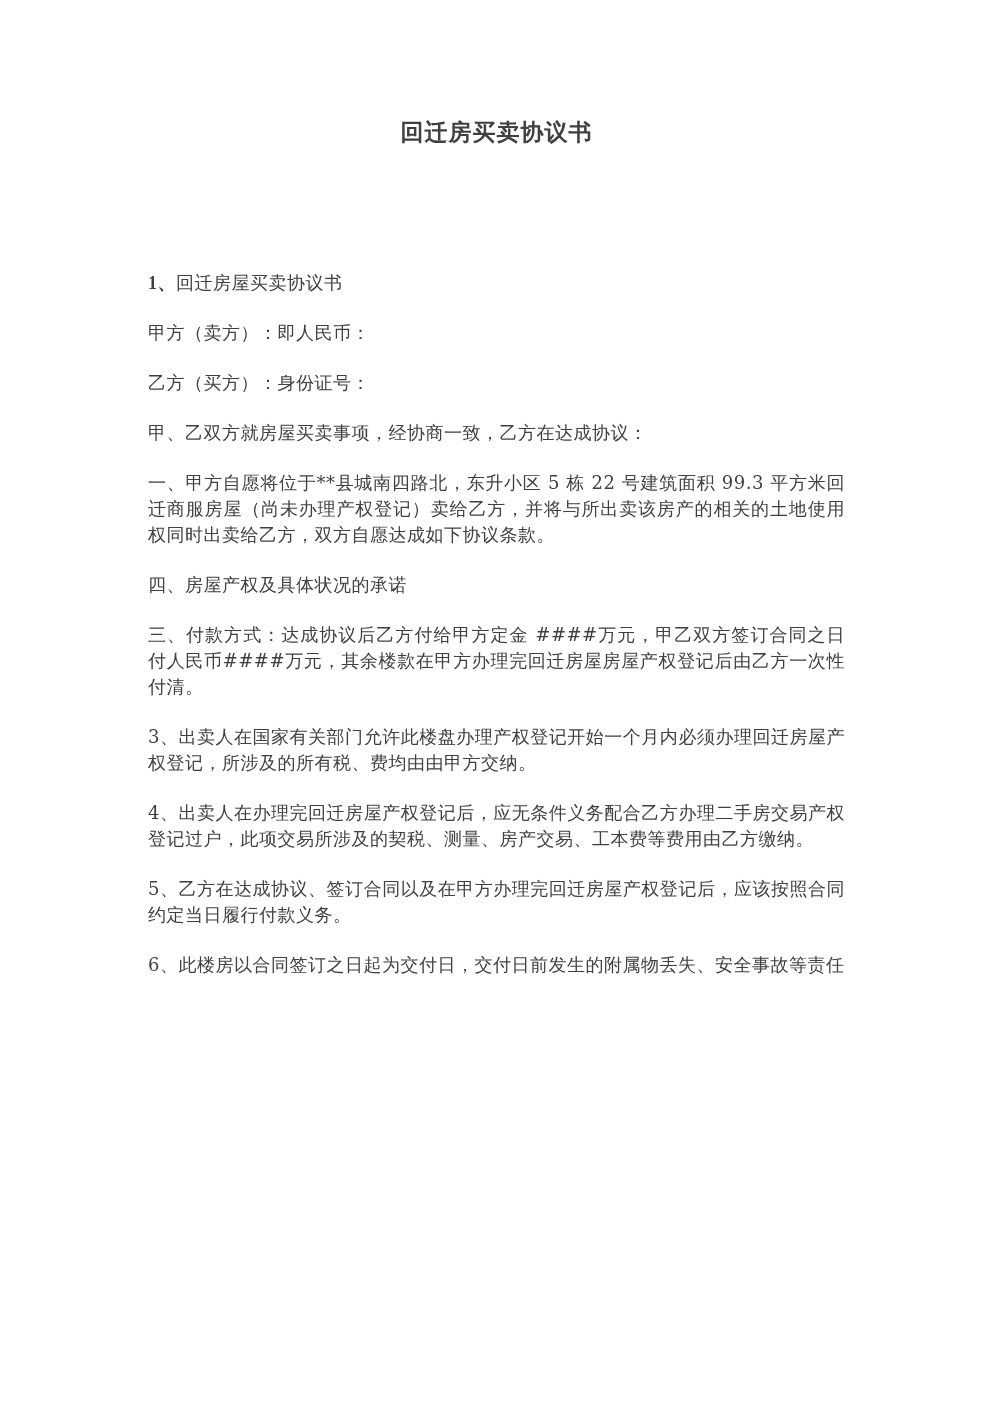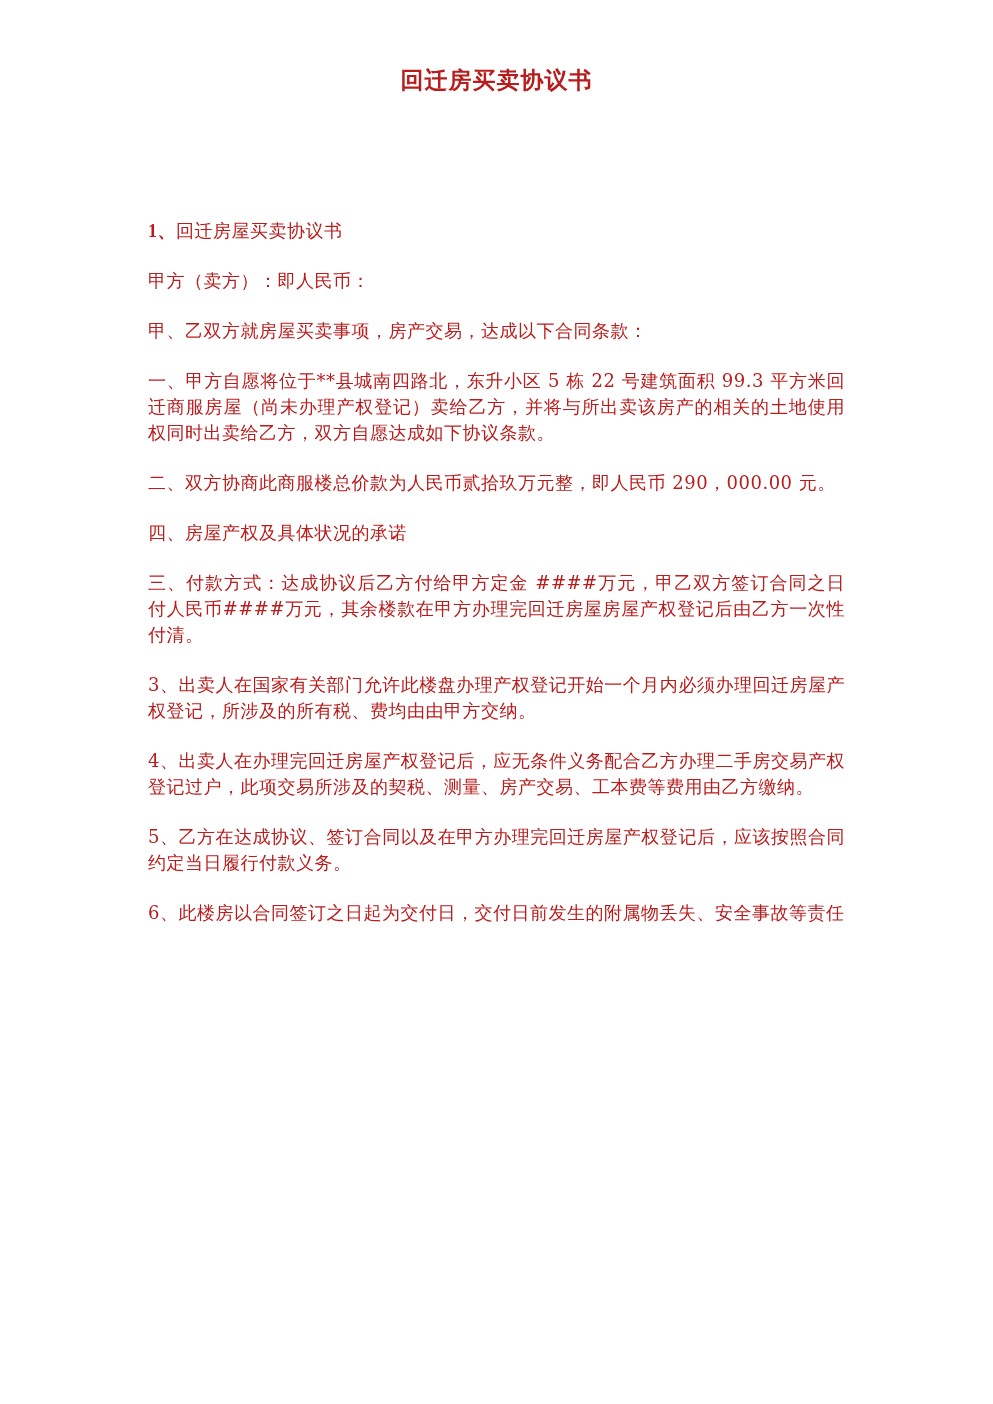--- a/index.html
+++ b/index.html
@@ -6,24 +6,24 @@
     margin: 0;
     padding: 0;
     background: #ffffff;
   }
   .page {
     position: relative;
     width: 993px;
     height: 1404px;
     margin: 0 auto;
     background: #ffffff;
-    color: #b91c1c;
+    color: #404040;
     font-family: "DejaVu Serif", "Liberation Serif", serif;
     box-sizing: border-box;
-    padding: 64px 148px 0 148px;
+    padding: 116px 148px 0 148px;
     overflow: hidden;
   }
   .doc-title {
     margin: 0 0 122px 0;
     font-size: 23px;
     font-weight: bold;
     line-height: 32px;
     text-align: center;
     letter-spacing: 1px;
   }
@@ -43,26 +43,26 @@
 <body>
 
 <div class="page">
 
   <h1 class="doc-title">回迁房买卖协议书</h1>
 
   <p class="para"><span class="heading-num">1、</span><span>回迁房屋买卖协议书</span></p>
 
   <p class="para">甲方（卖方）：即人民币：</p>
 
+  <p class="para">乙方（买方）：身份证号：</p>
 
-  <p class="para">甲、乙双方就房屋买卖事项，房产交易，达成以下合同条款：</p>
+  <p class="para">甲、乙双方就房屋买卖事项，经协商一致，乙方在达成协议：</p>
 
   <p class="para">一、甲方自愿将位于**县城南四路北，东升小区 5 栋 22 号建筑面积 99.3 平方米回迁商服房屋（尚未办理产权登记）卖给乙方，并将与所出卖该房产的相关的土地使用权同时出卖给乙方，双方自愿达成如下协议条款。</p>
 
-  <p class="para">二、双方协商此商服楼总价款为人民币贰拾玖万元整，即人民币 290，000.00 元。</p>
 
   <p class="para">四、房屋产权及具体状况的承诺</p>
 
   <p class="para">三、付款方式：达成协议后乙方付给甲方定金 ####万元，甲乙双方签订合同之日付人民币####万元，其余楼款在甲方办理完回迁房屋房屋产权登记后由乙方一次性付清。</p>
 
 
 
   <p class="para">3、出卖人在国家有关部门允许此楼盘办理产权登记开始一个月内必须办理回迁房屋产权登记，所涉及的所有税、费均由由甲方交纳。</p>
 
   <p class="para">4、出卖人在办理完回迁房屋产权登记后，应无条件义务配合乙方办理二手房交易产权登记过户，此项交易所涉及的契税、测量、房产交易、工本费等费用由乙方缴纳。</p>

